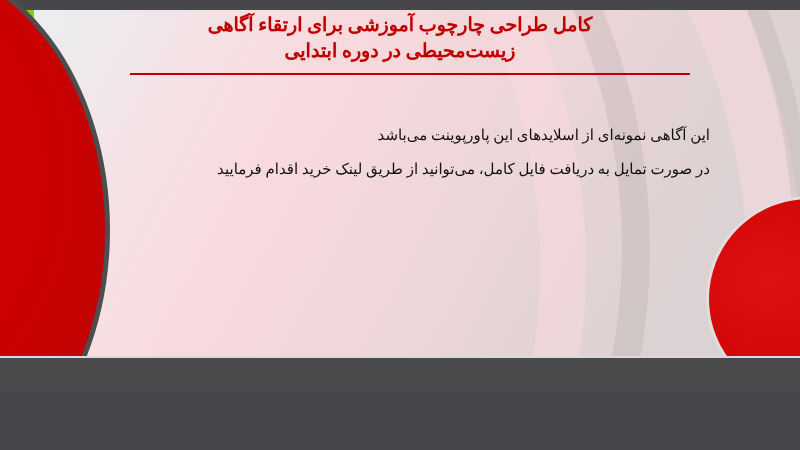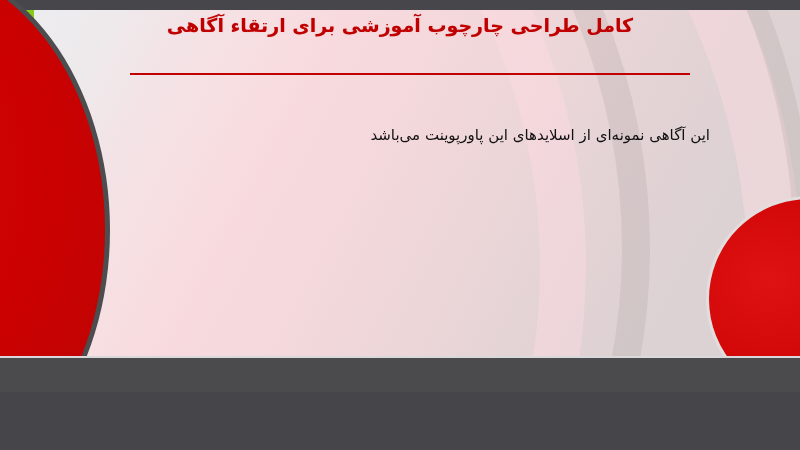--- a/index.html
+++ b/index.html
@@ -5,20 +5,21 @@
 <style>
   html,body{margin:0;padding:0;}
   body{
     width:800px;height:450px;overflow:hidden;
     font-family:"DejaVu Sans","Liberation Sans",sans-serif;
     background:#46464a;
   }
   #slide{
     position:relative;width:800px;height:392px;overflow:hidden;
     background:#84cc16;
+    font-family:Liberation Serif, serif;
   }
 
   
   .frame-top{
     position:absolute;left:0;top:0;width:800px;height:10px;
     background:#47474b;z-index:1;
   }
   .frame-bottom{
     position:absolute;left:0;bottom:0;width:800px;height:36px;
     background:#4b4b4e;z-index:6;
@@ -125,21 +126,23 @@
       <div class="arc pink" style="left:-950px;top:-620px;width:1930px;height:1720px;border-width:34px;"></div>
     </div>
     <div class="panel-bottom-edge"></div>
   </div>
 
   <div class="right-blob"></div>
   <div class="left-blob"></div>
 
   <div class="title-block">
     <div class="title-line">کامل طراحی چارچوب آموزشی برای ارتقاء آگاهی</div>
+    <div class="title-line">زیست‌محیطی در دوره ابتدایی</div>
   </div>
   <div class="title-rule"></div>
 
   <div class="body-block">
     <div class="body-line">این آگاهی نمونه‌ای از اسلایدهای این پاورپوینت می‌باشد</div>
+    <div class="body-line">در صورت تمایل به دریافت فایل کامل، می‌توانید از طریق لینک خرید اقدام فرمایید</div>
   </div>
 
   <div class="frame-bottom"></div>
 </div>
 
 </body></html>

